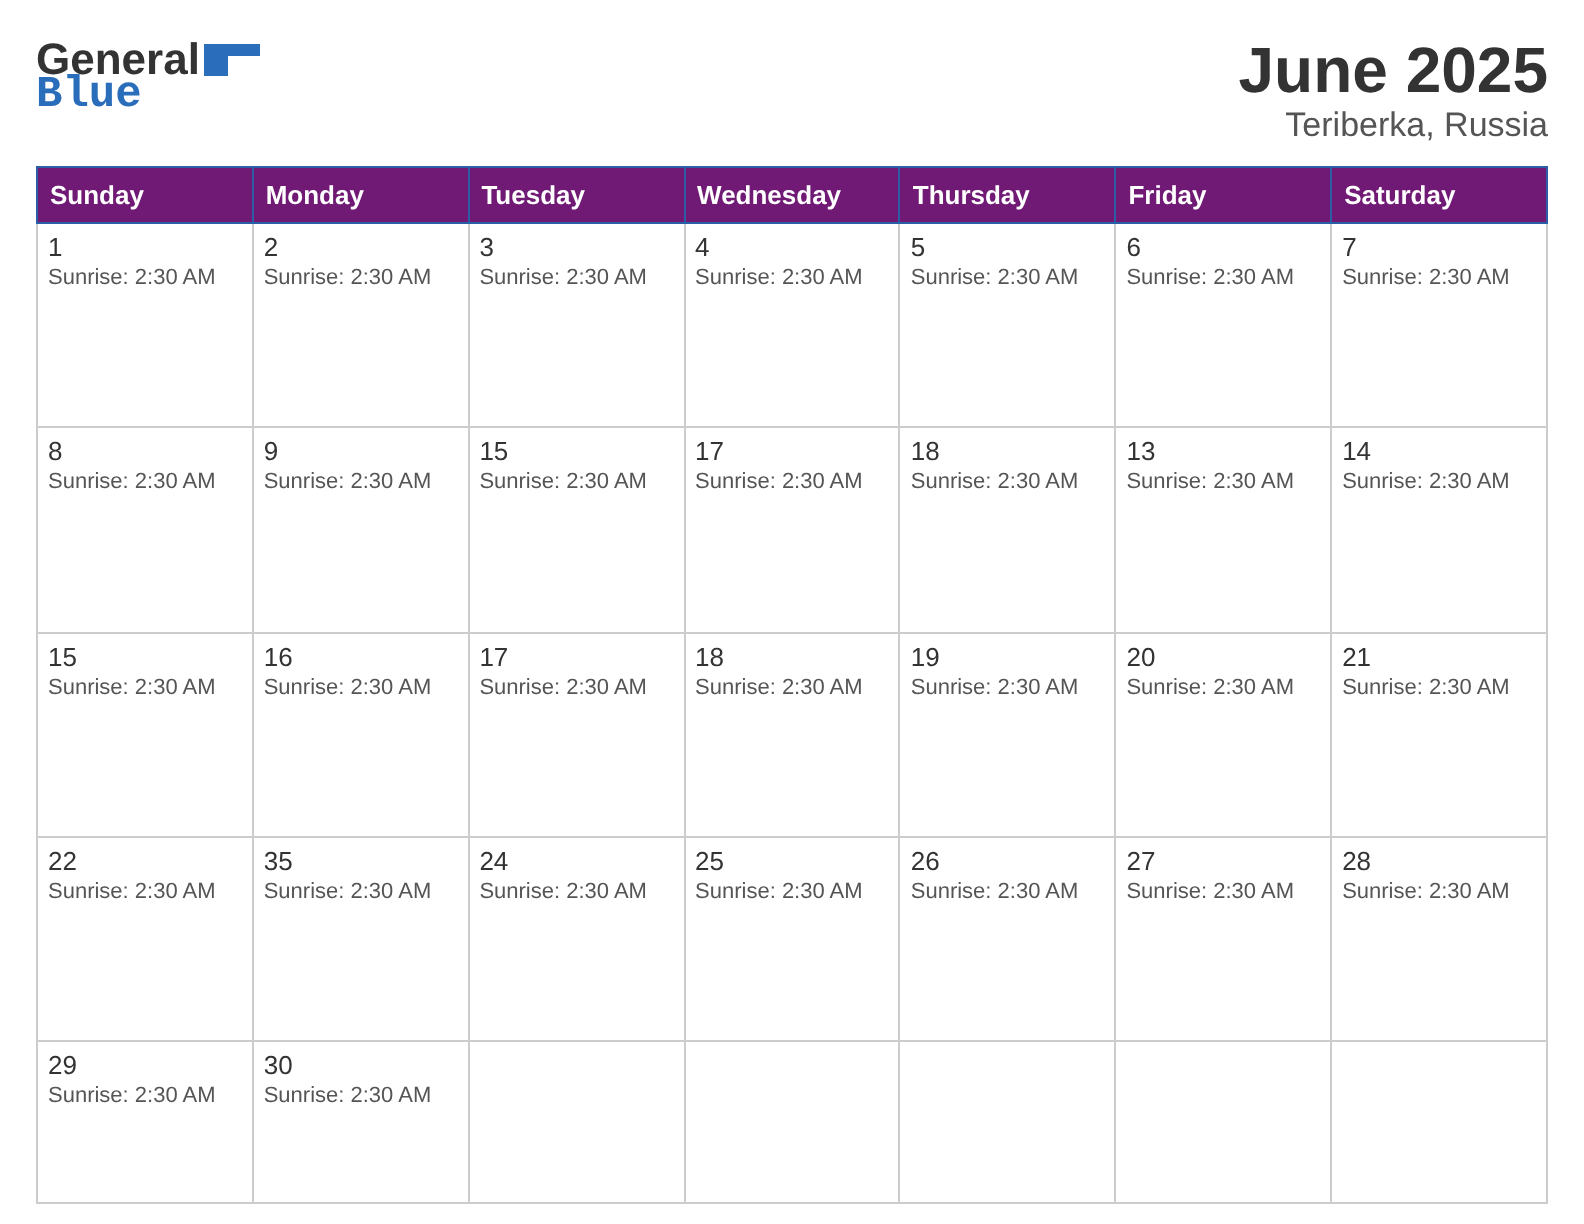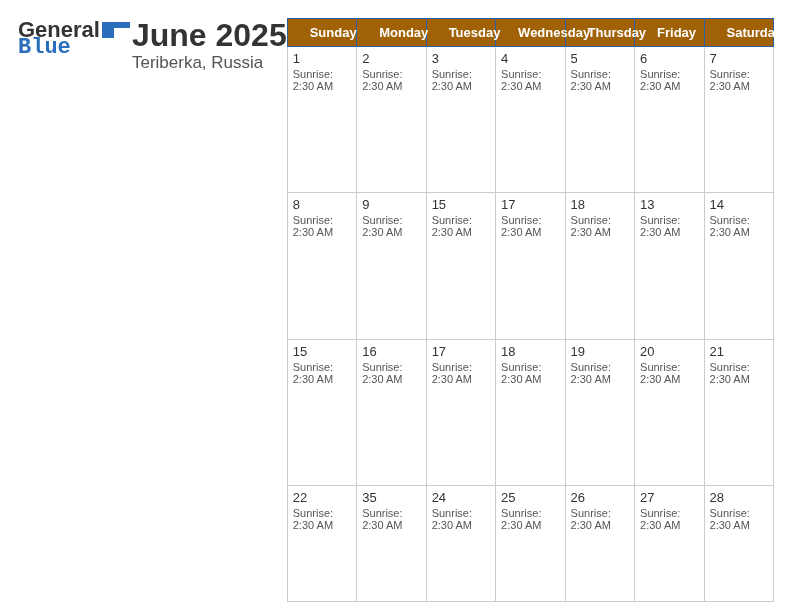--- a/index.html
+++ b/index.html
@@ -8,64 +8,65 @@
       height: 612px;
       background: #fff;
       font-family: Arial, sans-serif;
       overflow: hidden;
     }
     .page {
       width: 792px;
       height: 612px;
       padding: 18px 18px 10px 18px;
       display: flex;
-      flex-direction: row;
+      flex-direction: column;
     }
     .header {
       display: flex;
       justify-content: space-between;
       align-items: flex-start;
       margin-bottom: 10px;
     }
     .logo {
       display: flex;
       flex-direction: column;
       align-items: flex-start;
     }
     .logo-text {
       font-size: 22px;
       font-weight: bold;
       color: #333;
       line-height: 1.1;
     }
     .title-block {
+      text-align: right;
     }
     .month-title {
       font-size: 32px;
       font-weight: bold;
       color: #333;
       line-height: 1.1;
     }
     .subtitle {
       font-size: 17px;
       color: #555;
     }
     .calendar {
       flex: 1;
       border: 1px solid #ccc;
       border-collapse: collapse;
       width: 100%;
       table-layout: fixed;
     }
     .calendar thead tr th {
-      background-color: #a16207;
+      background-color: #701a75;
       color: #fff;
       font-size: 13px;
       font-weight: bold;
-      padding: 6px 22px;
+      padding: 6px 6px;
       border: 1px solid #2a5fa5;
       text-align: left;
     }
     .calendar tbody tr td {
       border: 1px solid #ccc;
       vertical-align: top;
       padding: 4px 5px;
       height: 82px;
       background: #fff;
       font-size: 11.5px;
@@ -156,15 +157,24 @@
         </tr>
         <tr>
           <td><span class="day-num">22</span><span class="sunrise">Sunrise: 2:30 AM</span></td>
           <td><span class="day-num">35</span><span class="sunrise">Sunrise: 2:30 AM</span></td>
           <td><span class="day-num">24</span><span class="sunrise">Sunrise: 2:30 AM</span></td>
           <td><span class="day-num">25</span><span class="sunrise">Sunrise: 2:30 AM</span></td>
           <td><span class="day-num">26</span><span class="sunrise">Sunrise: 2:30 AM</span></td>
           <td><span class="day-num">27</span><span class="sunrise">Sunrise: 2:30 AM</span></td>
           <td><span class="day-num">28</span><span class="sunrise">Sunrise: 2:30 AM</span></td>
         </tr>
+        <tr class="last-row">
+          <td><span class="day-num">29</span><span class="sunrise">Sunrise: 2:30 AM</span></td>
+          <td><span class="day-num">30</span><span class="sunrise">Sunrise: 2:30 AM</span></td>
+          <td class="empty"></td>
+          <td class="empty"></td>
+          <td class="empty"></td>
+          <td class="empty"></td>
+          <td class="empty"></td>
+        </tr>
       </tbody>
   </table>
 </div>
 
 </body></html>

